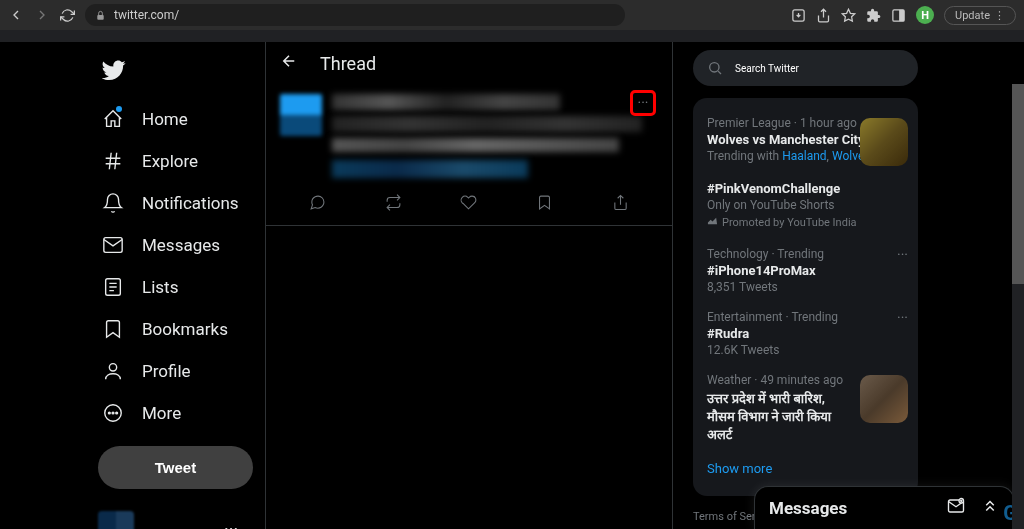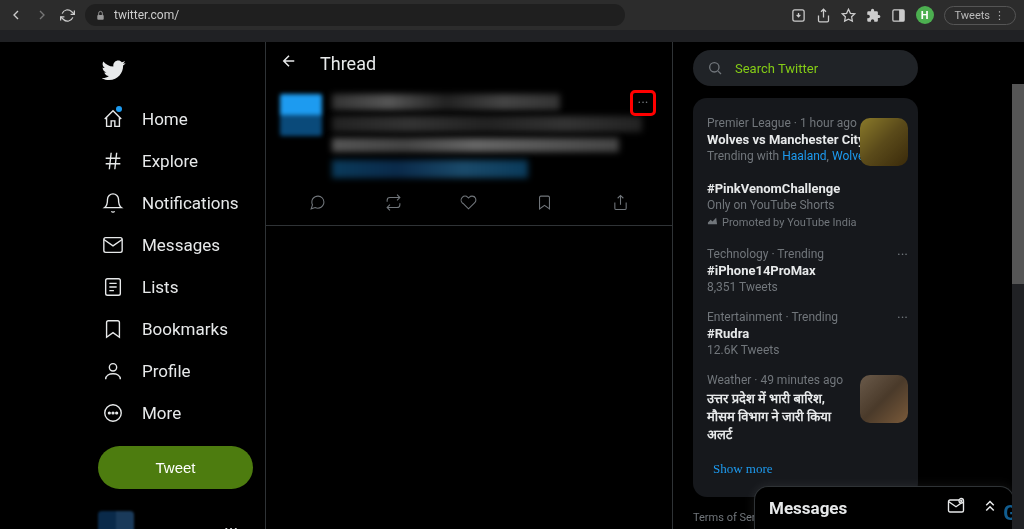--- a/index.html
+++ b/index.html
@@ -25,21 +25,21 @@
     .app { display: flex; height: 487px; background: #000; position: relative; }
     
     
     .sidebar { width: 265px; padding: 8px 0 8px 92px; display: flex; flex-direction: column; position: relative; }
     .logo { padding: 8px 10px; margin-bottom: 4px; }
     .logo svg { width: 24px; height: 24px; fill: #e7e9ea; }
     .nav-item { display: flex; align-items: center; gap: 18px; padding: 10px 10px; cursor: pointer; border-radius: 30px; position: relative; }
     .nav-item svg { width: 22px; height: 22px; fill: none; stroke: #e7e9ea; stroke-width: 1.5; }
     .nav-label { font-size: 17px; color: #e7e9ea; }
     .home-dot { position: absolute; top: 8px; left: 24px; width: 6px; height: 6px; background: #1d9bf0; border-radius: 50%; }
-    .tweet-btn { background: #4d7c0f; color: #fff; border: none; border-radius: 30px; padding: 13px 0; font-size: 15px; font-weight: normal; width: 155px; margin: 12px 0 0 6px; cursor: pointer; }
+    .tweet-btn { background: #404040; color: #fff; border: none; border-radius: 30px; padding: 13px 0; font-size: 15px; font-weight: bold; width: 155px; margin: 12px 0 0 6px; cursor: pointer; }
     .account { position: absolute; bottom: -18px; left: 98px; display: flex; align-items: center; gap: 10px; }
     .account-avatar { width: 36px; height: 36px; background: linear-gradient(90deg,#0a2a4a 50%,#1a3a5a 50%); border-radius: 4px; filter: blur(1px); }
     .account-more { color: #e7e9ea; font-size: 18px; margin-left: 80px; }
     
     
     .main { width: 408px; border-left: 1px solid #2f3336; border-right: 1px solid #2f3336; }
     .thread-header { display: flex; align-items: center; gap: 22px; padding: 10px 14px; }
     .back-arrow { cursor: pointer; }
     .thread-title { font-size: 18px; font-weight: normal; }
     .tweet { border-bottom: 1px solid #2f3336; padding: 10px 14px 6px; }
@@ -52,33 +52,33 @@
     .bl3 { width: 88%; background: linear-gradient(90deg,#555,#444,#666,#555,#444); height: 14px; }
     .bl4 { width: 60%; background: linear-gradient(90deg,#0a3a5a,#0a2a4a,#1a4a6a,#0a3a5a); height: 18px; margin-top: 8px; }
     .more-menu { position: absolute; top: -4px; right: 2px; width: 26px; height: 26px; border: 3px solid #ff0000; border-radius: 5px; display: flex; align-items: center; justify-content: center; color: #71767b; font-size: 14px; cursor: pointer; }
     .tweet-actions { display: flex; justify-content: space-around; padding: 10px 0 4px; color: #71767b; }
     .action-btn { cursor: pointer; }
     
     
     .right { width: 290px; padding: 8px 0 0 20px; position: relative; }
     .search-box { background: #202327; border-radius: 20px; height: 36px; display: flex; align-items: center; padding: 0 14px; gap: 12px; width: 225px; }
     .search-box svg { stroke: #71767b; }
-    .search-placeholder { color: #84cc16; font-size: 13px; }
+    .search-placeholder { color: #ffffff; font-size: 10px; }
     .trends { background: #16181c; border-radius: 14px; margin-top: 12px; width: 225px; padding: 10px 0; }
     .trend { padding: 8px 14px; position: relative; }
     .trend-meta { color: #71767b; font-size: 12px; }
     .trend-title { font-size: 13px; font-weight: bold; margin-top: 2px; }
     .trend-sub { color: #71767b; font-size: 12px; margin-top: 2px; }
     .trend-link { color: #1d9bf0; }
     .trend-thumb { position: absolute; right: 10px; top: 10px; width: 48px; height: 48px; border-radius: 10px; }
     .thumb-sport { background: linear-gradient(135deg,#8a7a2a,#5a4a1a,#3a2a0a); }
     .thumb-weather { background: linear-gradient(135deg,#6a5a4a,#4a3a2a,#7a5a3a); }
     .trend-dots { position: absolute; right: 10px; top: 8px; color: #71767b; font-size: 14px; }
     .promo-badge { display: inline-flex; align-items: flex-start; gap: 4px; color: #71767b; font-size: 11px; }
-    .show-more { padding: 10px 20px; color: #1d9bf0; font-size: 13px; cursor: pointer; font-family: Liberation Serif, serif; }
+    .show-more { padding: 10px 14px; color: #1d9bf0; font-size: 13px; cursor: pointer; }
     .footer-links { color: #71767b; font-size: 11px; margin-top: 12px; line-height: 1.6; width: 225px; }
     .footer-links span { cursor: pointer; }
     
     
     .messages-drawer { position: absolute; bottom: 0; right: 10px; width: 260px; background: #000; border: 1px solid #2f3336; border-bottom: none; border-radius: 14px 14px 0 0; padding: 10px 14px; display: flex; align-items: center; box-shadow: 0 0 12px rgba(255,255,255,0.08); }
     .messages-title { font-size: 17px; font-weight: bold; flex: 1; }
     .drawer-icons { display: flex; gap: 16px; color: #e7e9ea; }
     
     
     .watermark { position: absolute; bottom: 4px; right: 0; font-size: 20px; font-weight: bold; color: #1d9bf0; opacity: 0.6; letter-spacing: -2px; }
@@ -139,21 +139,21 @@
         </svg>
       </span>
     <span class="chrome-icon">
         <svg width="15" height="15" viewBox="0 0 24 24" fill="currentColor">
           <rect x="3" y="3" width="18" height="18" rx="2" fill="none" stroke="currentColor" stroke-width="2"></rect>
           <rect x="13" y="3" width="8" height="18"></rect>
         </svg>
       </span>
     <span class="profile-badge">H</span>
     <span class="update-btn">
-        <span>Tweets</span> 
+        <span>Update</span> 
         <span>⋮</span>
       </span>
   </div>
 </div>
 <div class="dark-bar"></div>
 
 <div class="app">
 
   <nav class="sidebar">
     <div class="logo filled">

